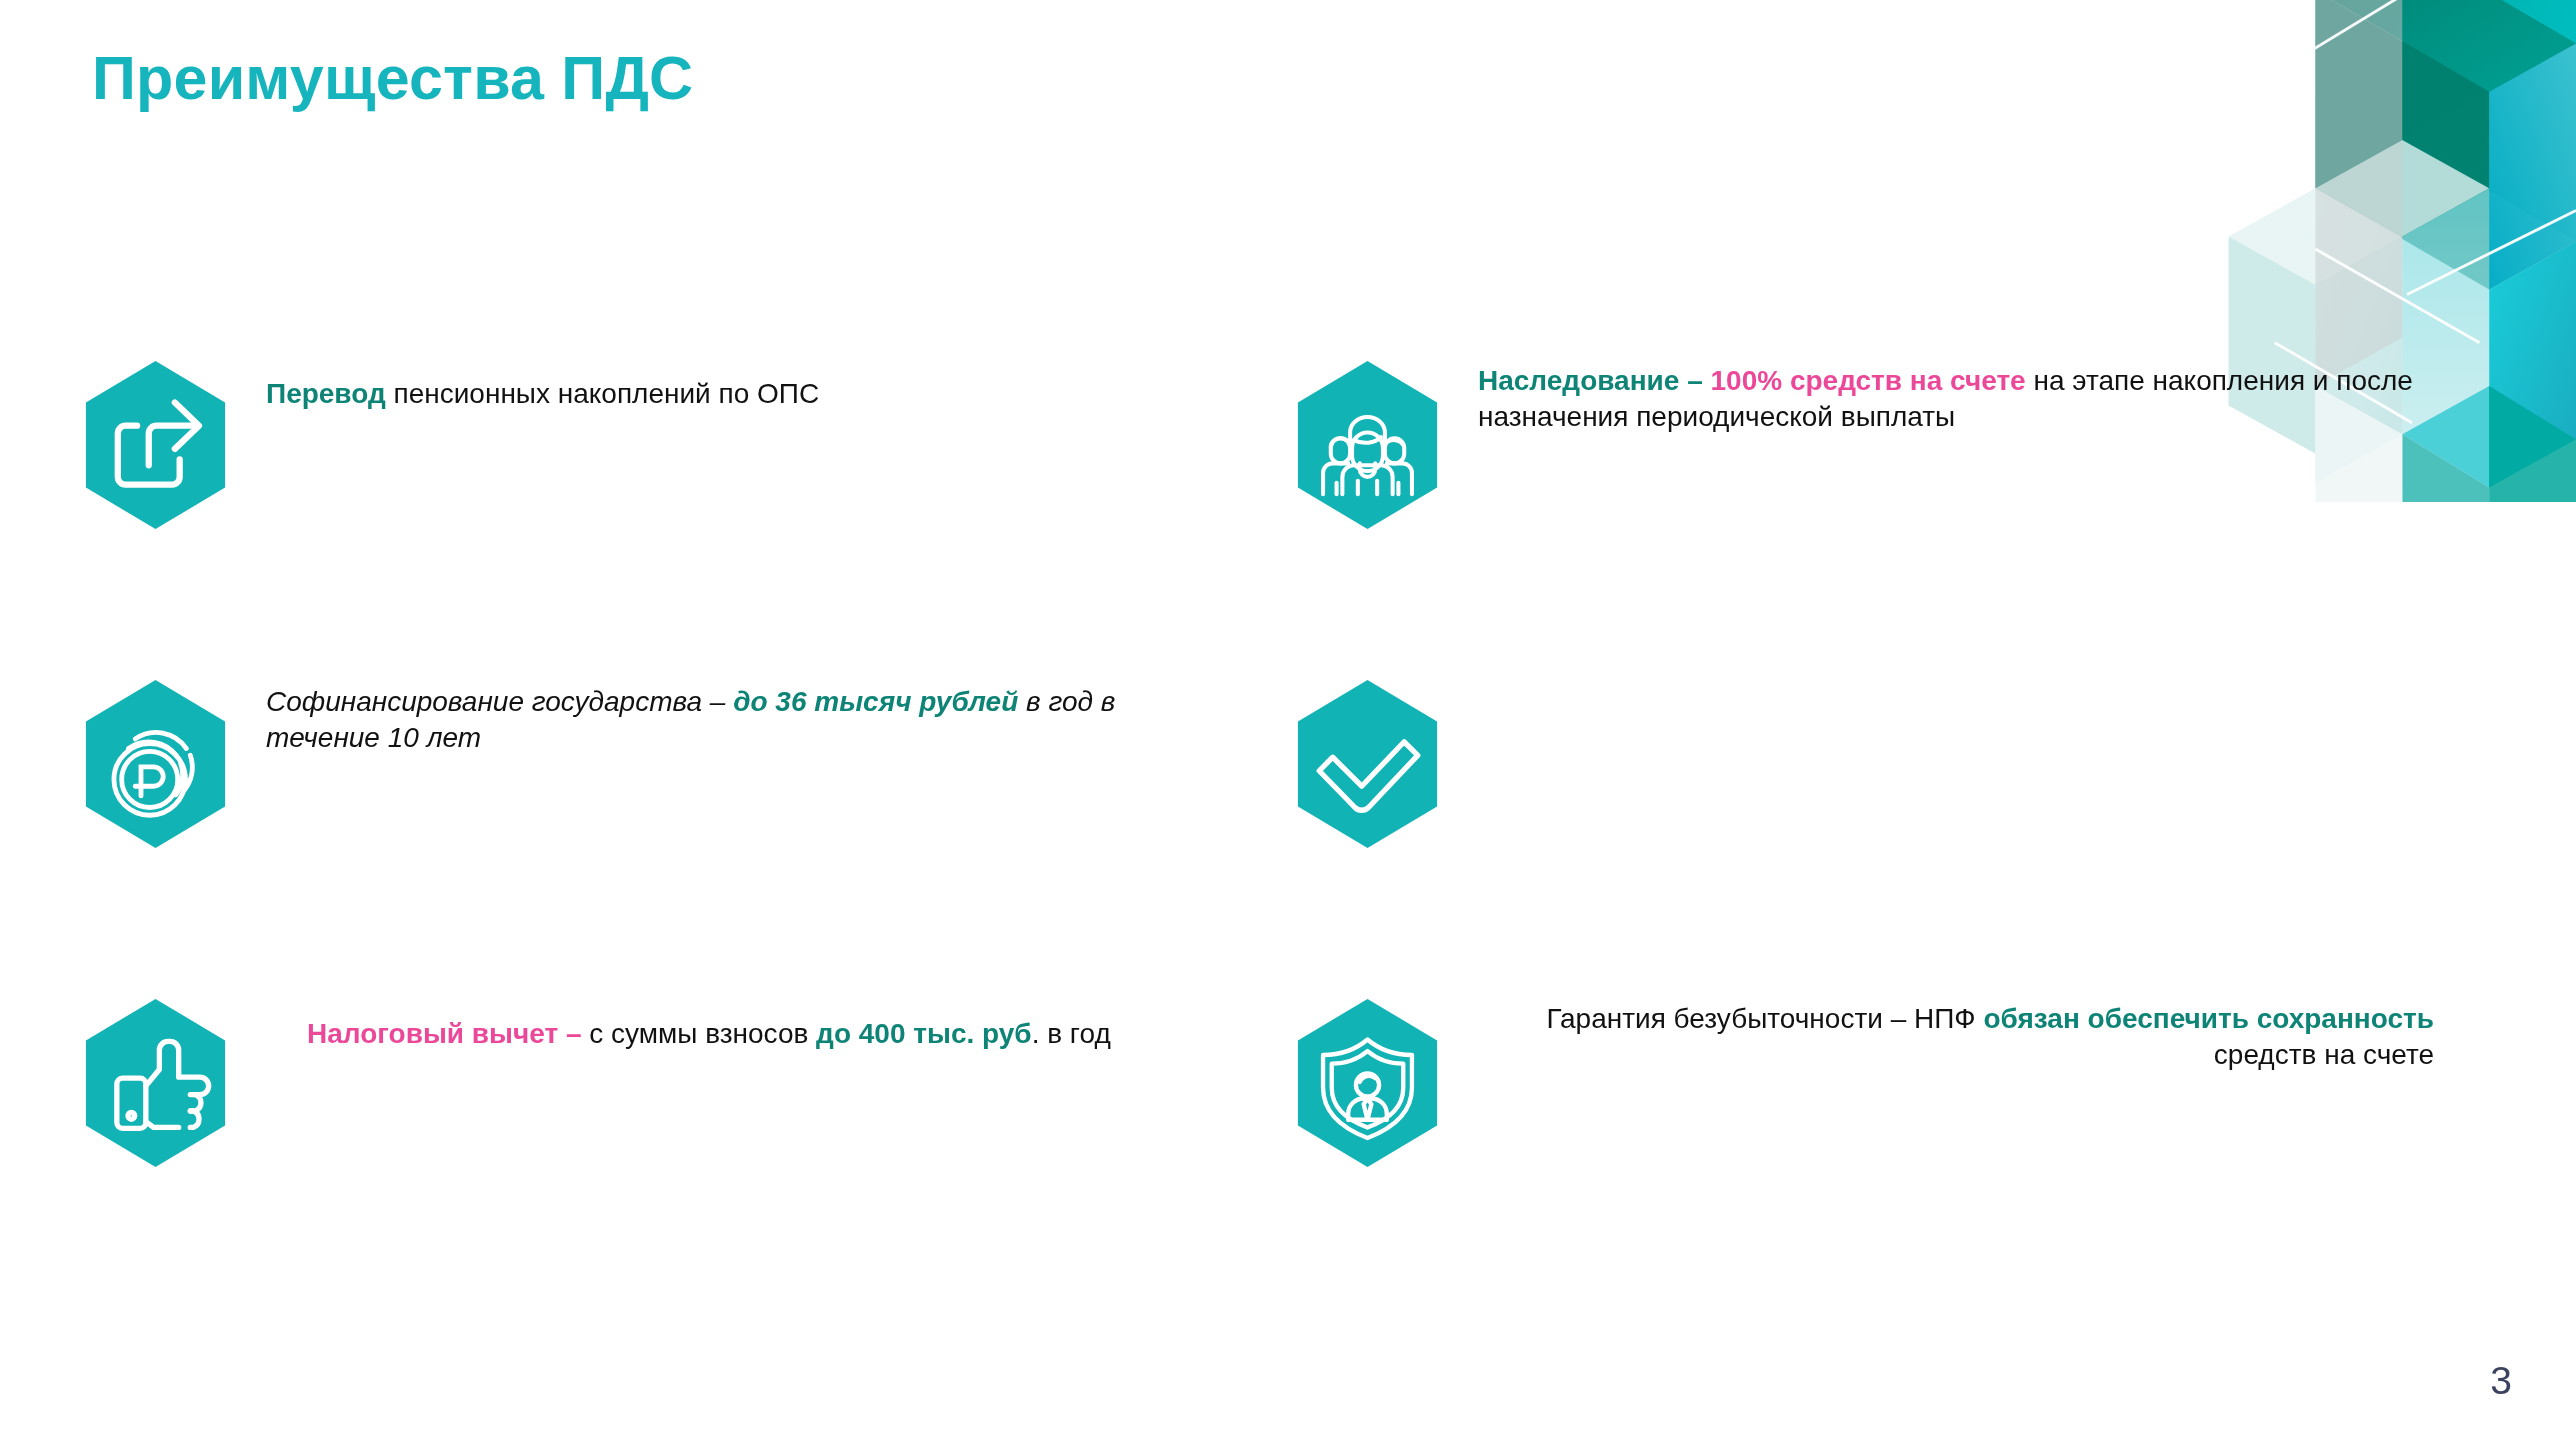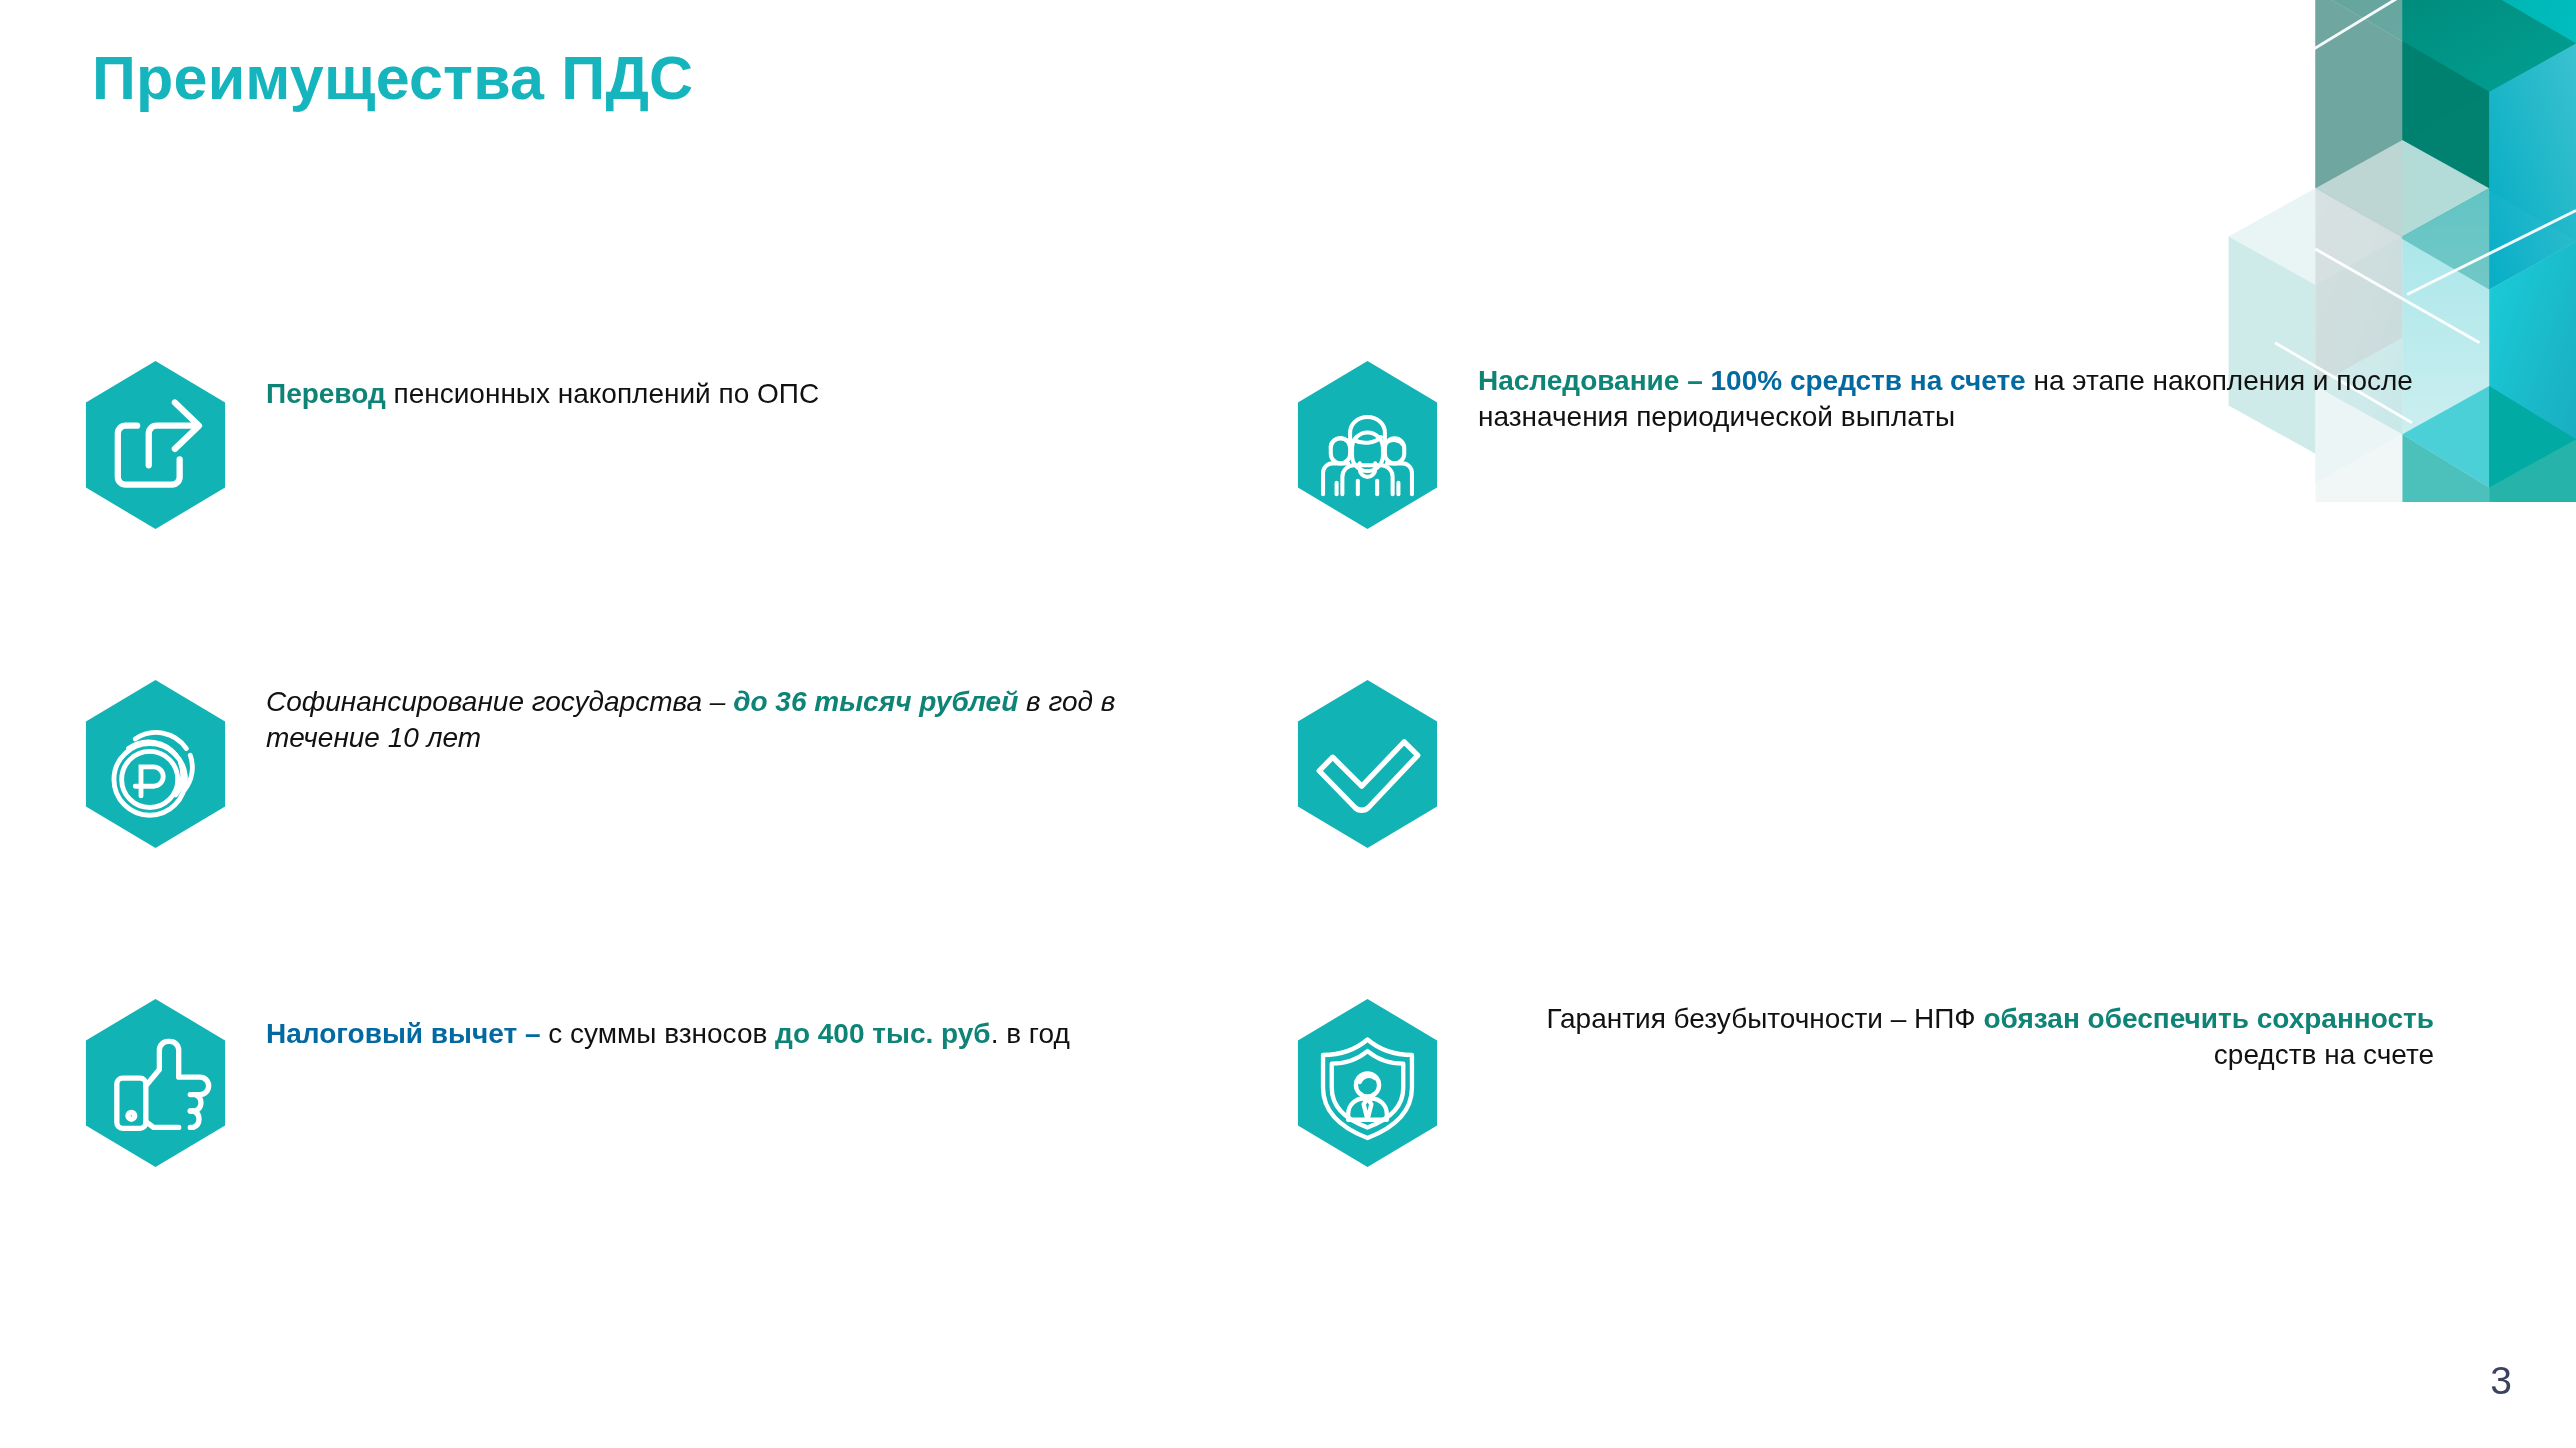--- a/index.html
+++ b/index.html
@@ -46,21 +46,21 @@
   }
   .col-left  { left: 82px;  top: 359px; }
   .col-right { left: 1294px; top: 359px; }
 
   .feature {
     display: flex;
     align-items: flex-start;
     margin-bottom: 150px;
     position: relative;
   }
-  .feature:last-child { margin-bottom: 0; }
+  .feature:last-child { margin-bottom: 0; gap: 41px; }
 
   
   .col-left  .feature { height: 179px; margin-bottom: 140px; }
   .col-right .feature { height: 179px; margin-bottom: 140px; }
 
   .hex {
     flex: 0 0 auto;
     width: 147px;
     height: 172px;
     position: relative;
@@ -71,21 +71,21 @@
     margin-left: 37px;
     padding-top: 9.7px;
     font-size: 28px;
     line-height: 1.28;
     color: #111111;
     max-width: 927px;
   }
   .col-right .feature-text { max-width: 976px; }
 
   .hl-teal   { color: #0E8477; font-weight: bold; }
-  .hl-black  { color: #0369a1; font-weight: bold; }
+  .hl-black  { color: #ec4899; font-weight: bold; }
 
   
   .f-left-1 .feature-text  { padding-top: 17.4px; }
   .f-left-2 .feature-text  { padding-top: 5.8px; font-style: italic;  }
   .f-left-3 .feature-text  { padding-top: 19.3px; }
   .f-right-1 .feature-text { padding-top: 3.9px;  }
   .f-right-2 .feature-text { padding-top: 5.8px;  }
   .f-right-3 .feature-text { padding-top: 3.9px; text-align: right;  }
 
   

